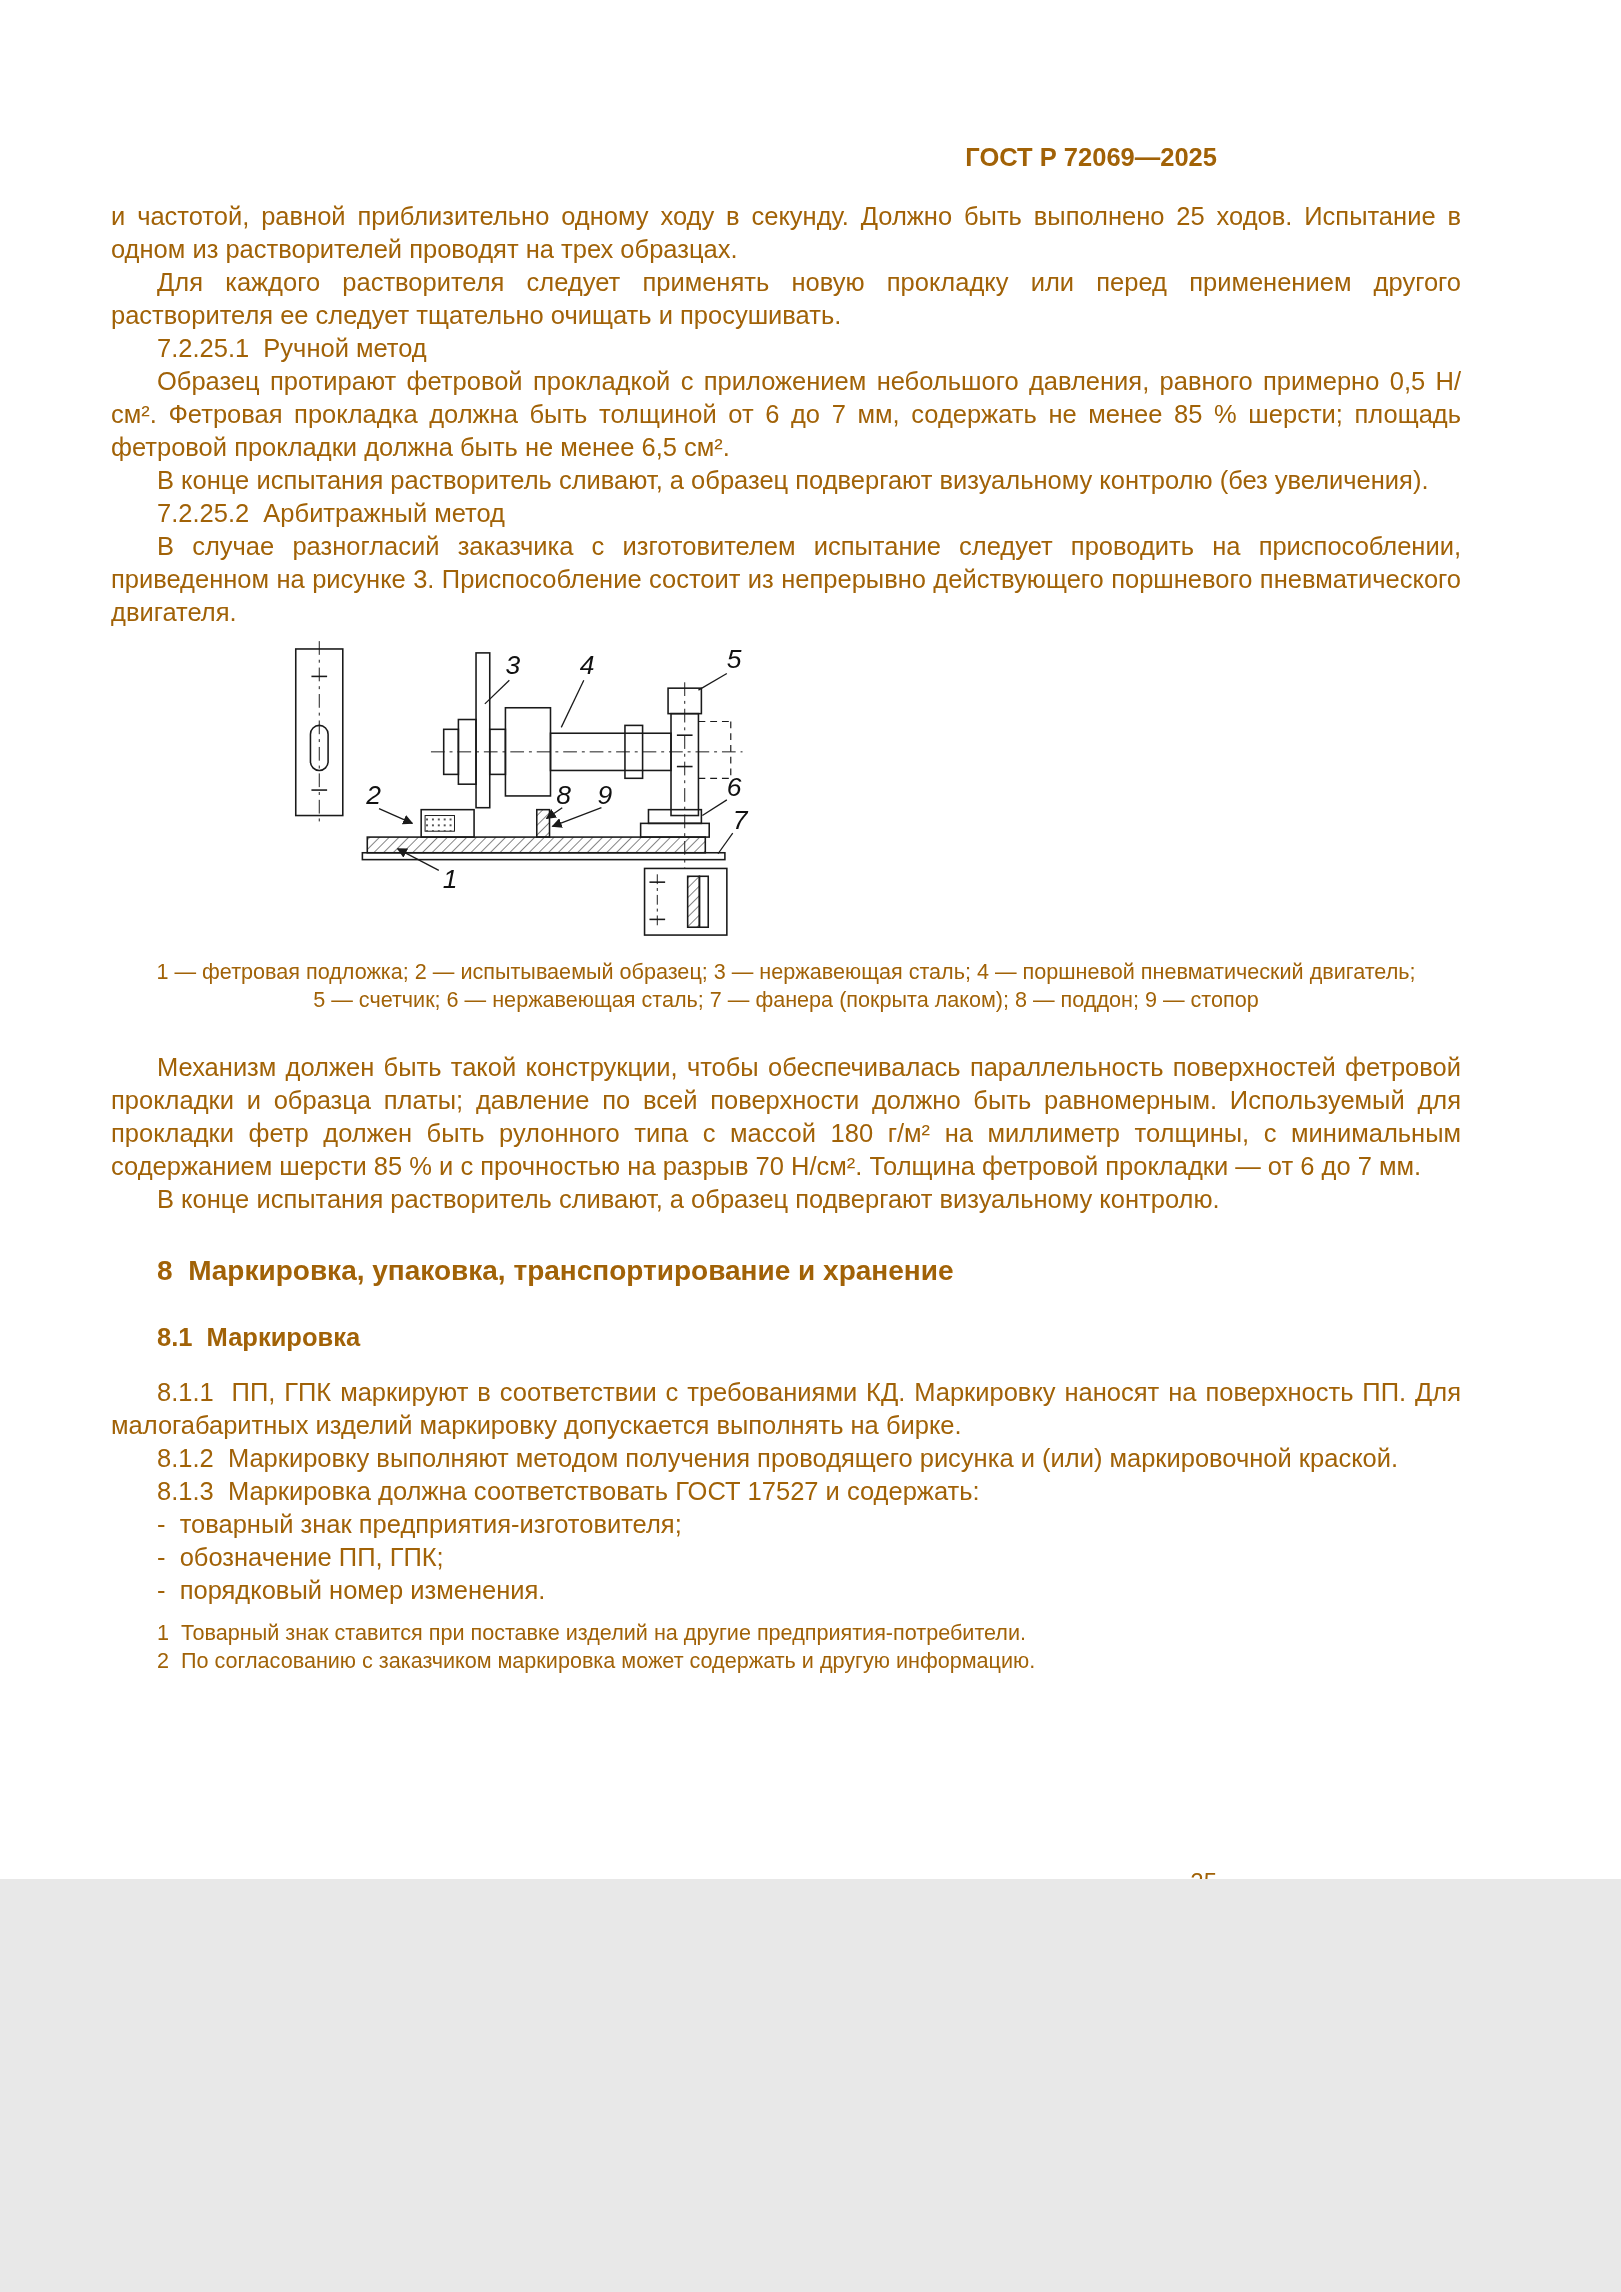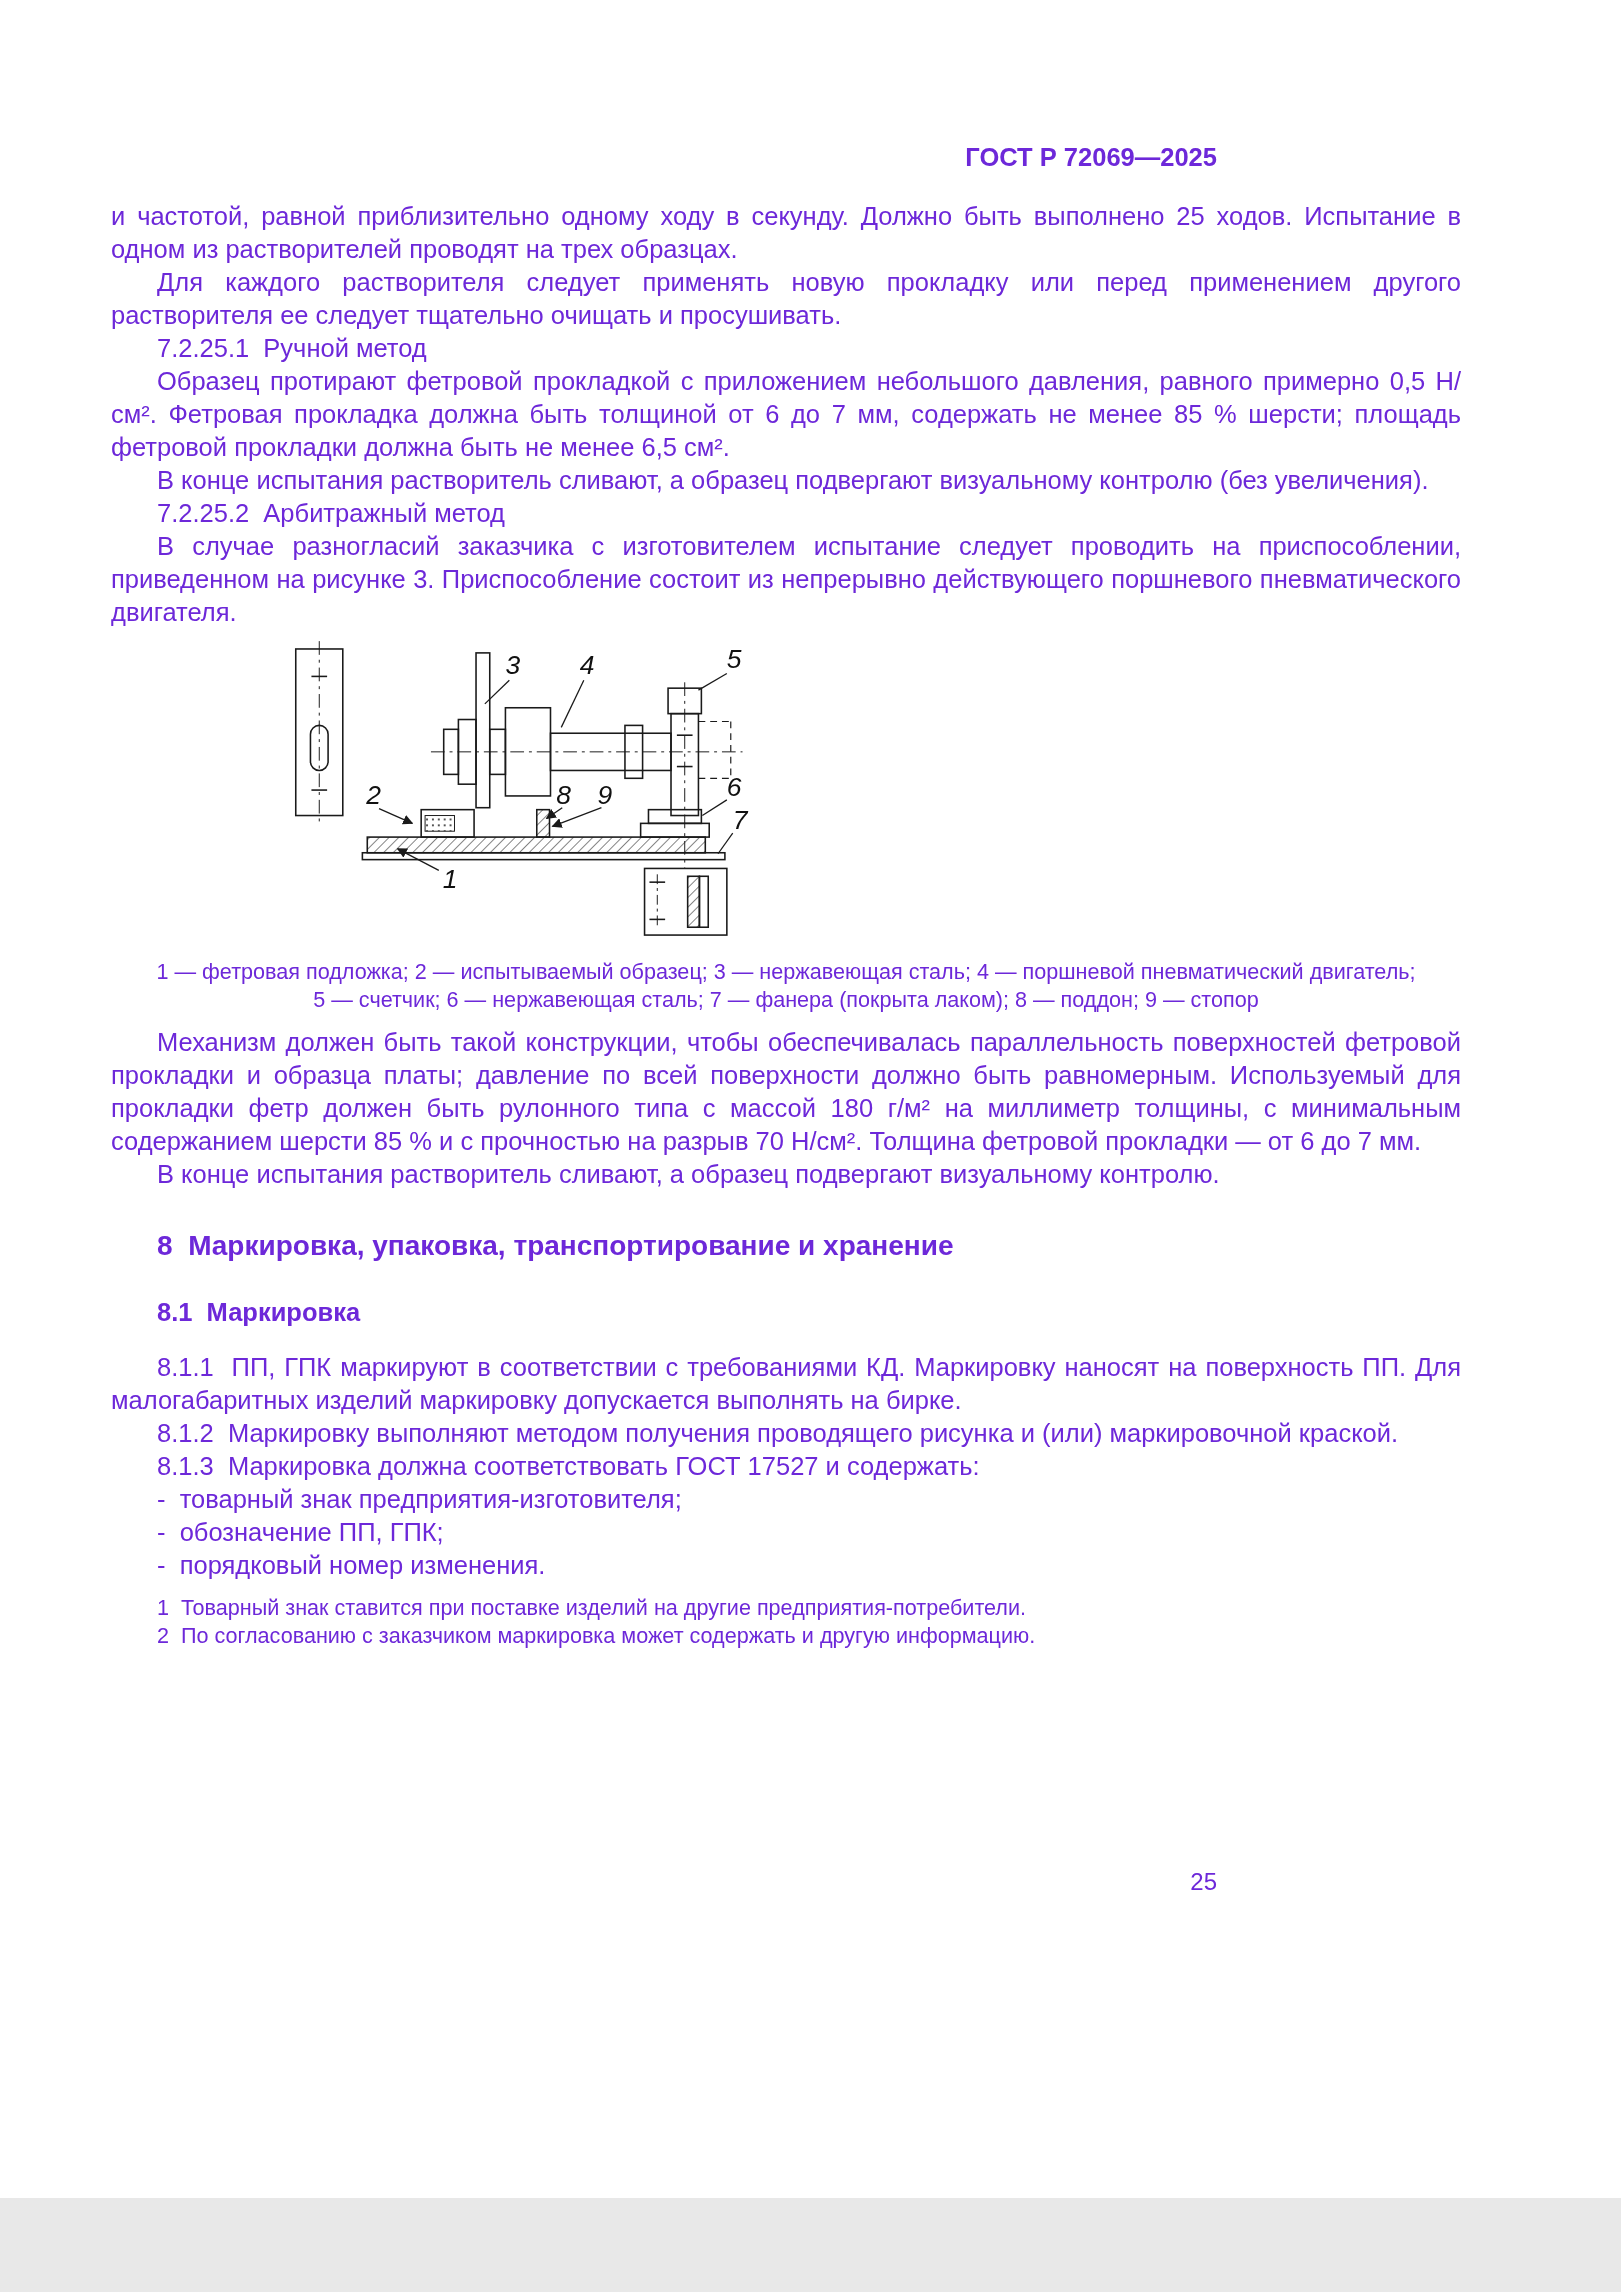--- a/index.html
+++ b/index.html
@@ -1,24 +1,24 @@
 <!DOCTYPE html>
 <html><head>
 <meta charset="utf-8">
 <style>
   * { margin: 0; padding: 0; box-sizing: border-box; }
   html, body { background: #e8e8e8; }
   body { font-family: "Liberation Sans", sans-serif; }
   .page {
     position: relative;
     width: 1621px;
-    height: 2198px;
+    height: 1879px;
     margin: 0 auto;
     background: #ffffff;
-    color: #6d28d9;
+    color: #a16207;
     overflow: hidden;
   }
   .doc-header {
     position: absolute;
     top: 143px;
     left: 111px;
     width: 1350px;
     text-align: right;
     padding-right: 244px;
     font-size: 25.5px;
@@ -31,21 +31,21 @@
     width: 1350px;
     font-size: 25.5px;
     line-height: 33px;
   }
   .content p { text-align: justify; text-indent: 46px; }
   .content p.noindent { text-indent: 0; }
   .figure-block { margin-top: 11.8px; }
   .diagram { display: block; margin-left: 173px; }
   .legend { margin-top: 13.7px; text-align: center; font-size: 21.6px; line-height: 27.4px; }
   .caption { margin-top: 19.6px; text-align: center; font-size: 24.5px; line-height: 33px; }
-  .mt-after-figure { margin-top: 13px; }
+  .mt-after-figure { margin-top: 38px; }
   .h-section {
     margin-top: 35px;
     padding-left: 46px;
     font-size: 28px;
     line-height: 39px;
     font-weight: bold;
   }
   .h-sub {
     margin-top: 31px;
     padding-left: 46px;

